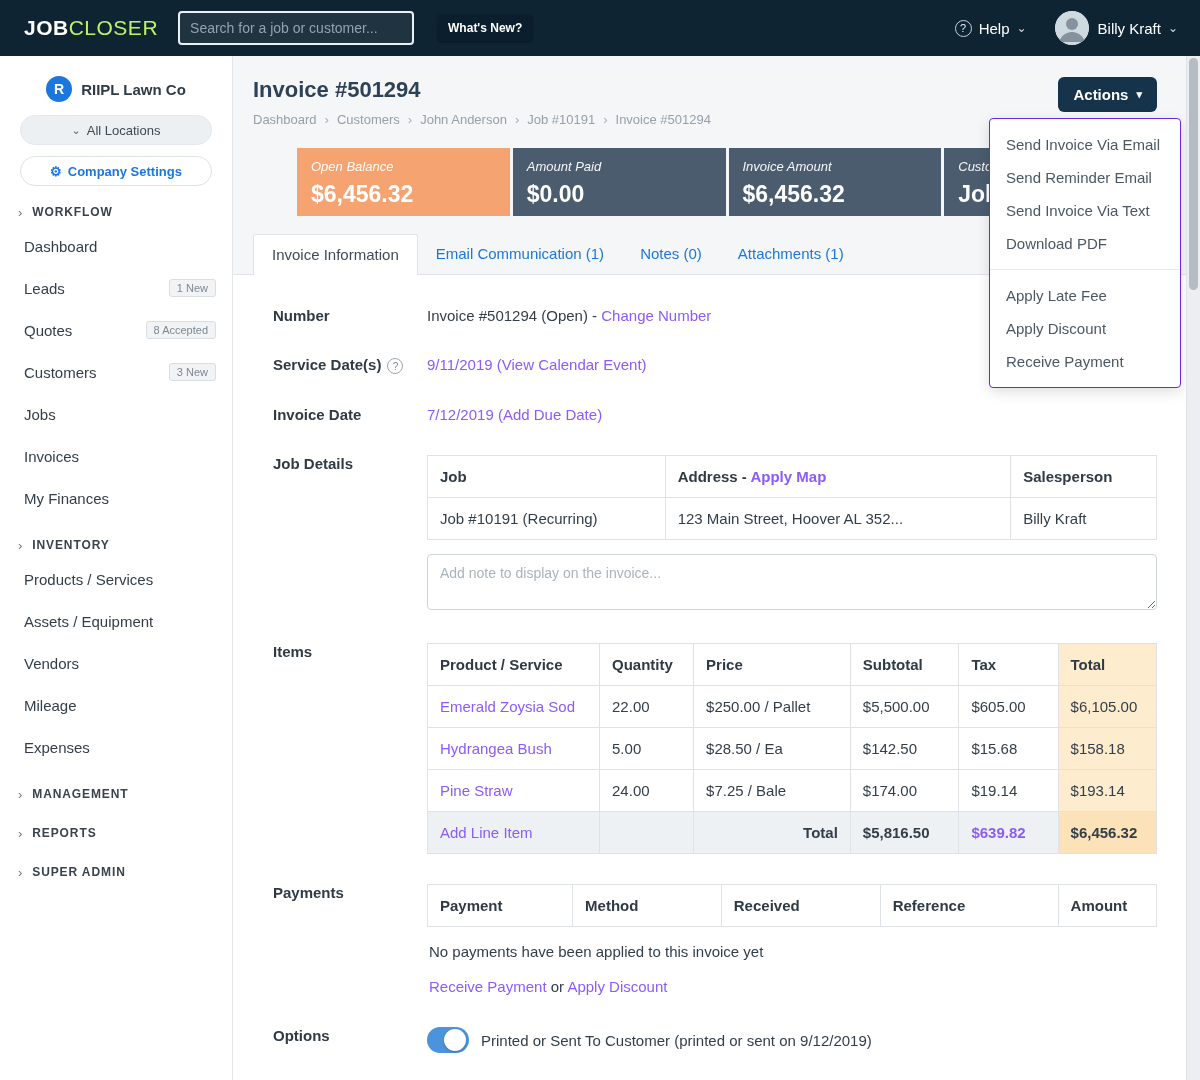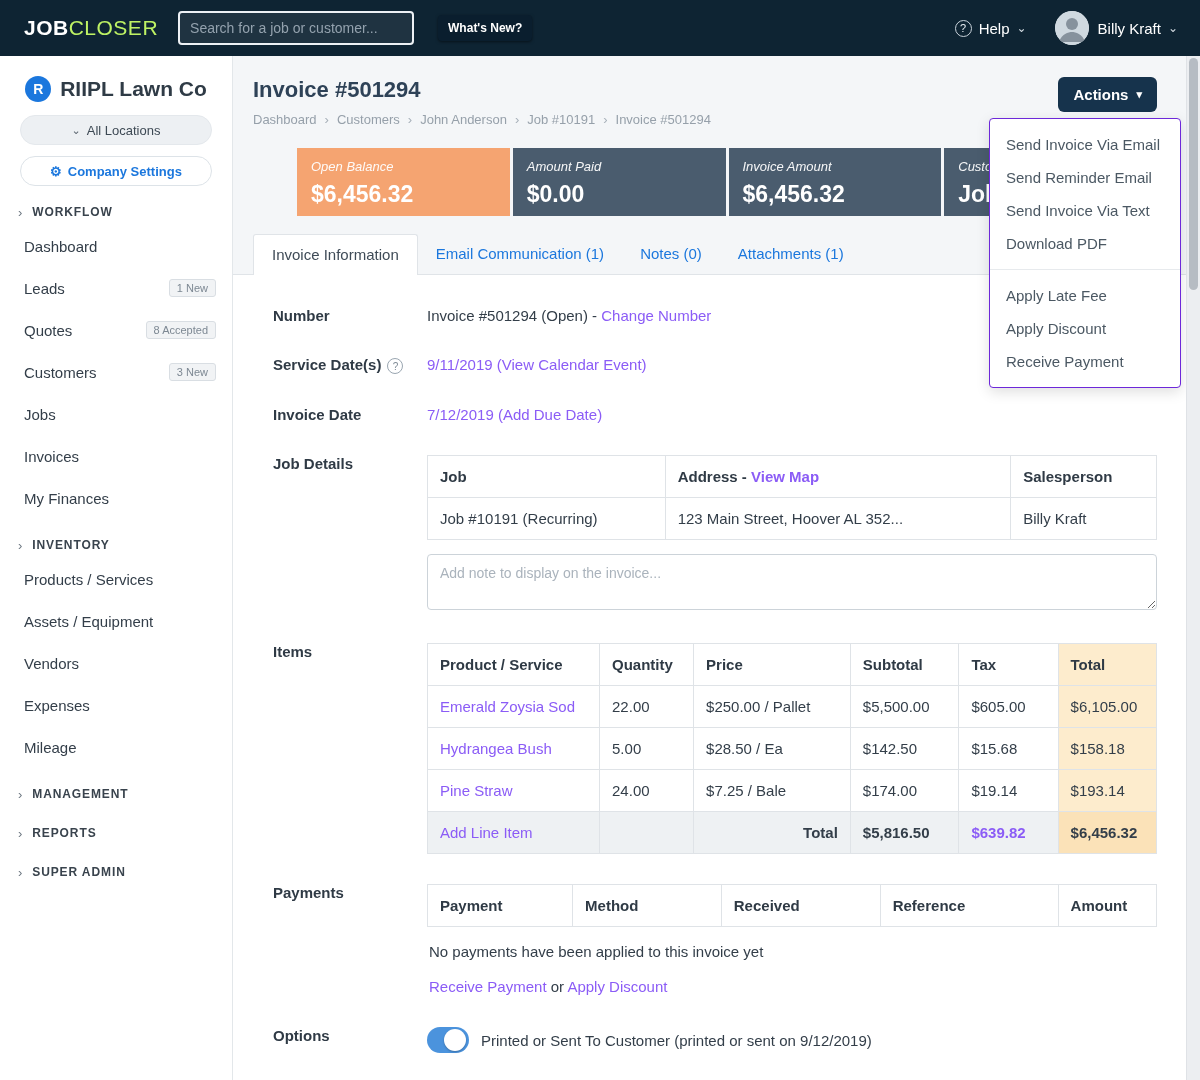--- a/index.html
+++ b/index.html
@@ -45,21 +45,21 @@
   
   .shell { display:flex; height:1024px; }
 
   
   .sidebar { width:233px; flex:none; background:#fff; border-right:1px solid #e3e7ea; padding-top:18px; overflow:hidden; }
   .company { display:flex; align-items:center; justify-content:center; gap:9px; height:30px; }
   .company-logo {
     width:26px; height:26px; border-radius:50%; background:#1b77dd; color:#fff;
     font-weight:bold; font-size:14px; display:flex; align-items:center; justify-content:center;
   }
-  .company-name { font-size:21px; font-weight:600; color:#2f3b46; }
+  .company-name { font-size:15px; font-weight:600; color:#2f3b46; }
   .pill {
     margin:11px auto 0; width:192px; height:30px; border-radius:16px;
     display:flex; align-items:center; justify-content:center; gap:6px;
     font-size:13px; cursor:pointer;
   }
   .pill-locations { background:#edf0f3; border:1px solid #e4e8ec; color:#3d4954; }
   .pill-settings { background:#fff; border:1px solid #dde3e8; color:#1b77dd; font-weight:600; }
   .gear-ico { font-size:13px; }
   .loc-chev { font-size:11px; color:#5b6670; }
   .nav { margin-top:12px; }
@@ -234,24 +234,24 @@
       <div class="nav-item">
           <span>Products / Services</span>
         </div>
       <div class="nav-item">
           <span>Assets / Equipment</span>
         </div>
       <div class="nav-item">
           <span>Vendors</span>
         </div>
       <div class="nav-item">
+          <span>Mileage</span>
+        </div>
+      <div class="nav-item">
           <span>Expenses</span>
-        </div>
-      <div class="nav-item">
-          <span>Mileage</span>
         </div>
 
       <div class="nav-sec">
         <span class="sec-chev">›</span>
         <span>MANAGEMENT</span>
       </div>
       <div class="nav-sec">
         <span class="sec-chev">›</span>
         <span>REPORTS</span>
       </div>
@@ -341,21 +341,21 @@
         <div class="info-label">
             <span>Job Details</span>
           </div>
         <div class="info-value">
           <table>
             <tbody>
                 <tr>
               <th style="width:32.6%">Job</th>
               <th style="width:47.4%">
                 <span>Address -</span>
-                <a class="bold">View Map</a>
+                <a class="bold">Apply Map</a>
               </th>
               <th style="width:20%">Salesperson</th>
             </tr>
             <tr>
               <td>Job #10191 (Recurring)</td>
               <td>123 Main Street, Hoover AL 352...</td>
               <td>Billy Kraft</td>
             </tr>
           </tbody>
             </table>

